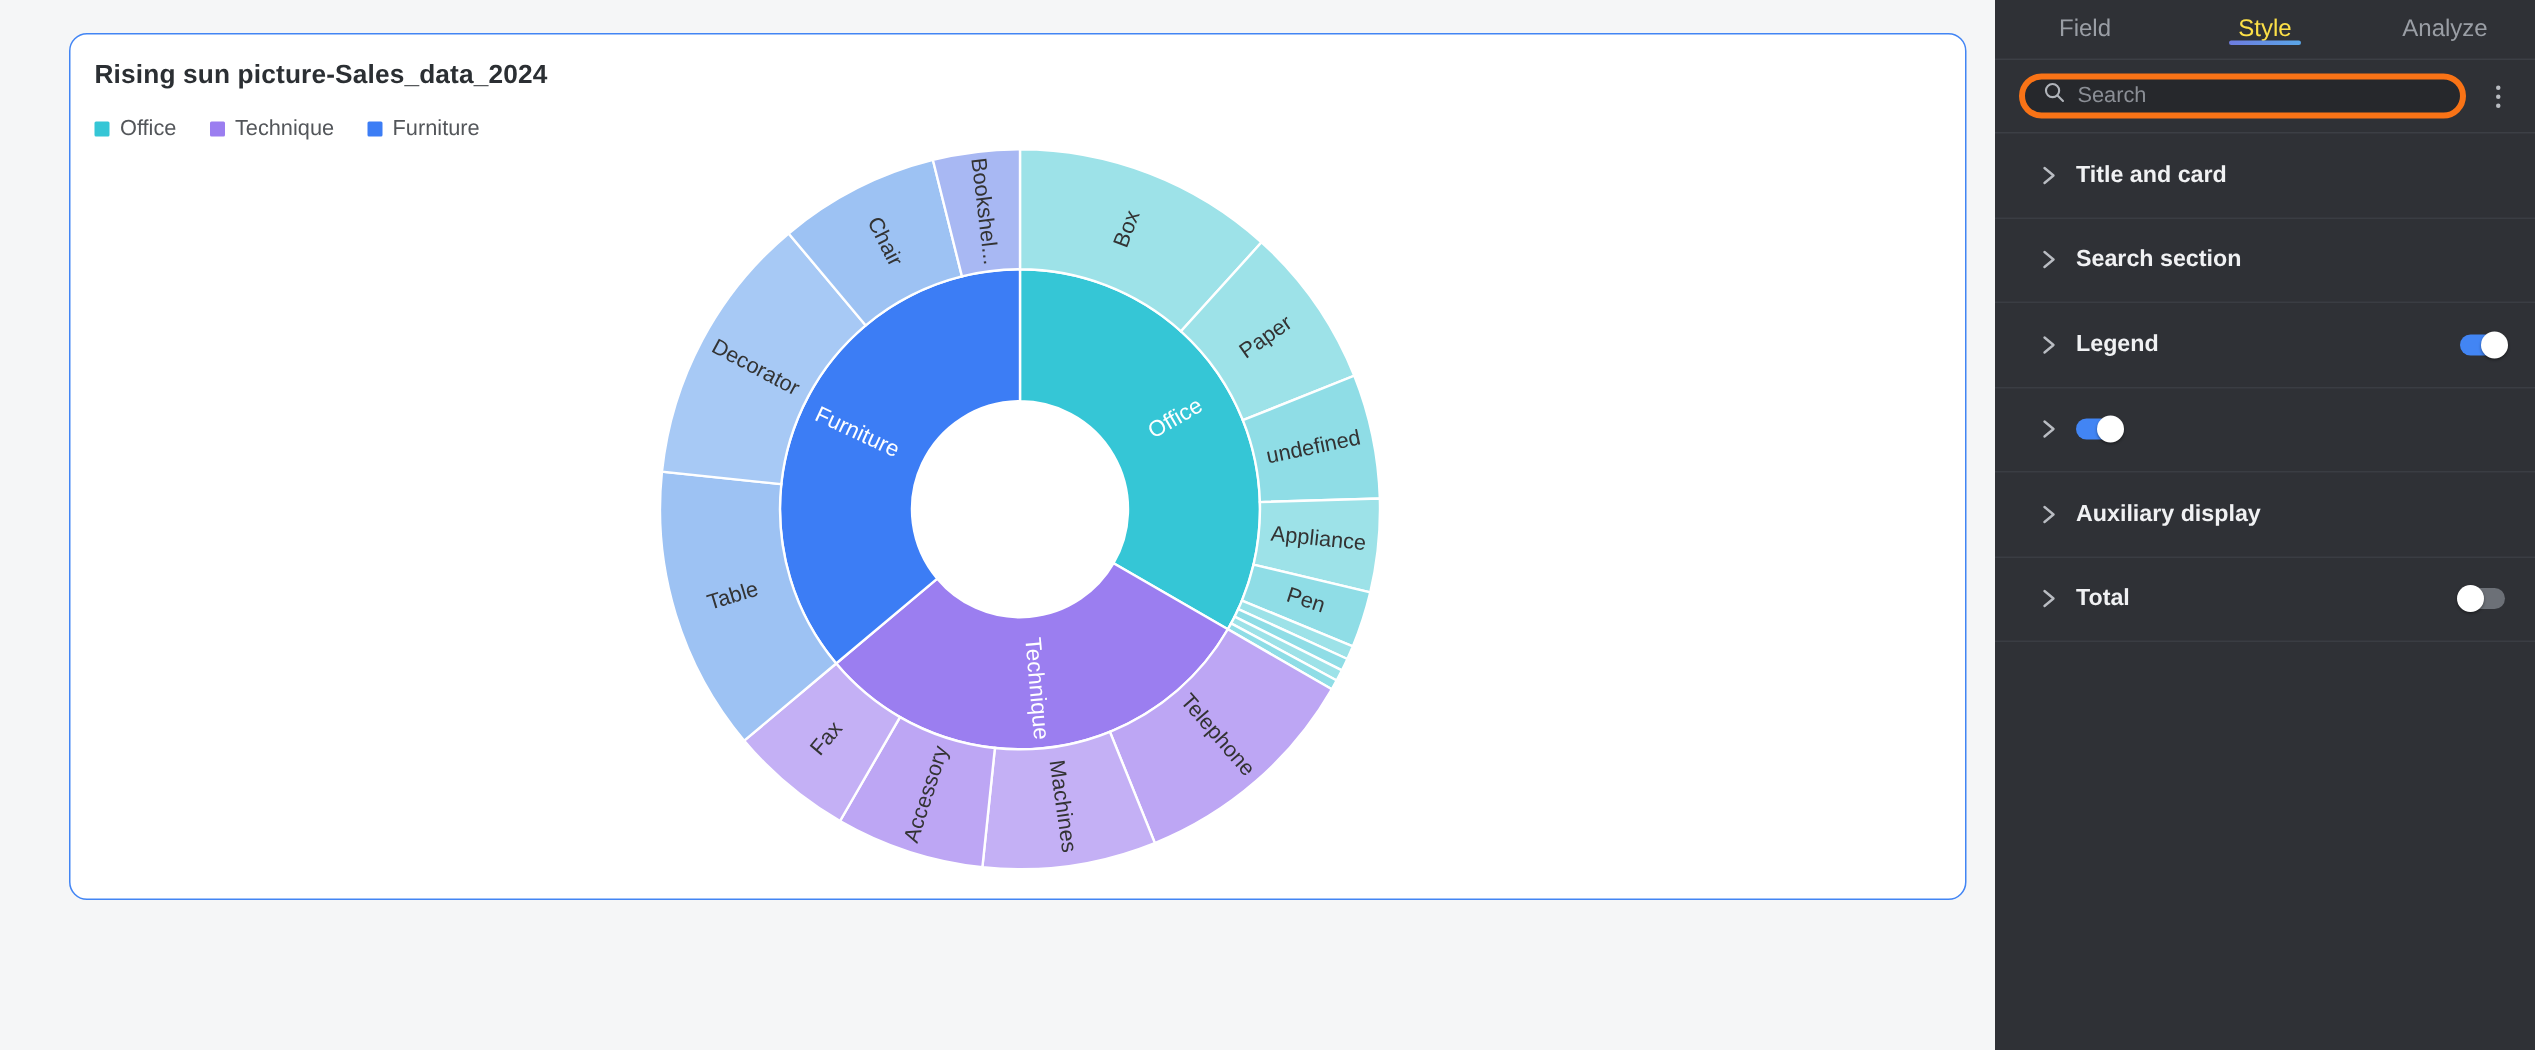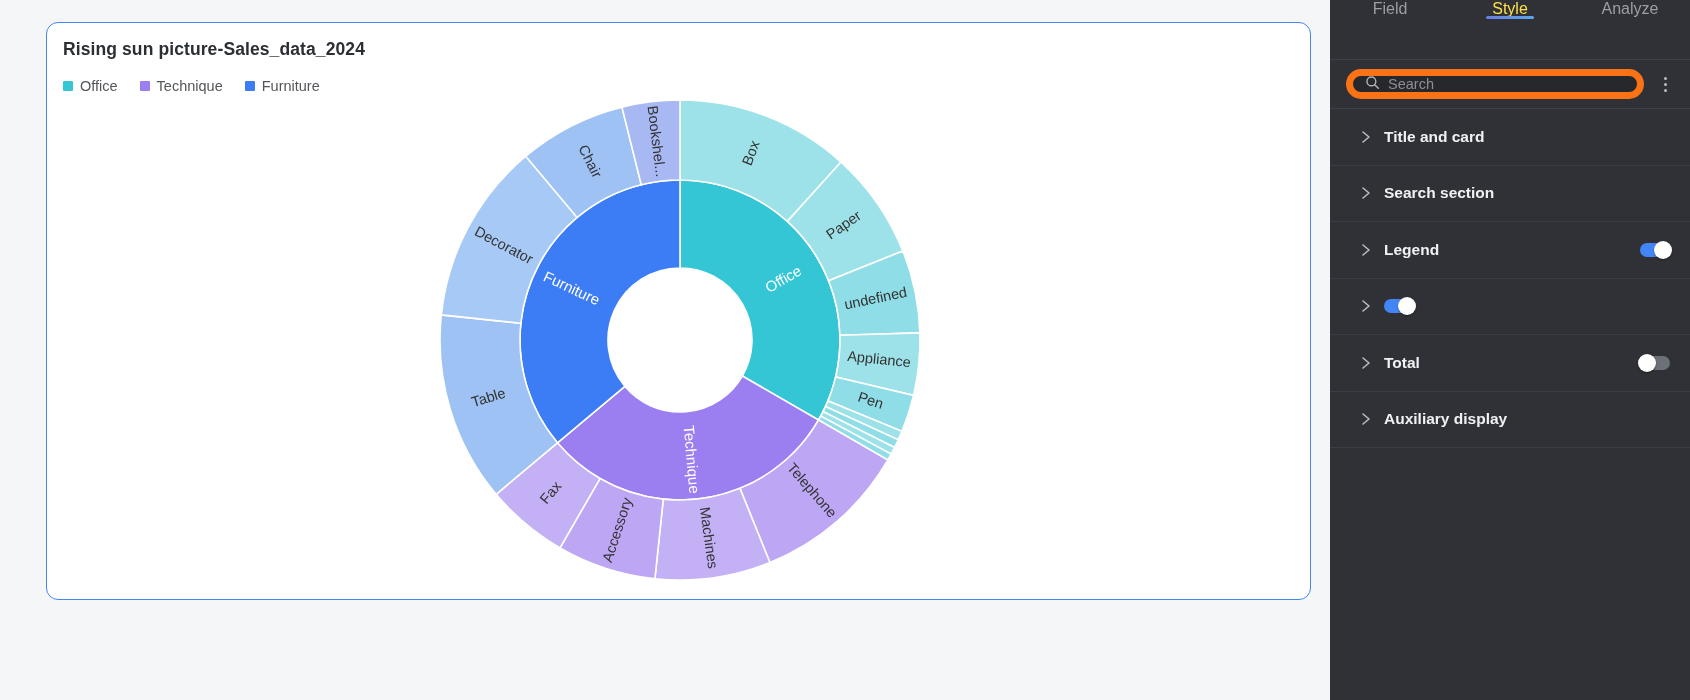--- a/index.html
+++ b/index.html
@@ -54,22 +54,22 @@
 
   
   .panel {
     width: 360px; height: 700px;
     background: #2f3136;
     display: flex; flex-direction: column;
     flex: 0 0 360px;
   }
   .panel-tabs {
     display: flex;
-    height: 60px;
-    align-items: flex-start;
+    height: 40px;
+    align-items: center;
     border-bottom: 1px solid #3c3f45;
     position: relative;
   }
   .panel-tab {
     flex: 1;
     display: flex; align-items: center; justify-content: center;
     font-size: 16px;
     color: #9a9ea5;
     cursor: pointer;
     position: relative;
@@ -86,21 +86,21 @@
   .panel-search-row {
     display: flex; align-items: center;
     padding: 9px 14px 9px 16px;
     gap: 10px;
     border-bottom: 1px solid #3c3f45;
   }
   .search-box {
     flex: 1;
     height: 30px;
     background: #26282c;
-    border: 7px solid #f97316;
+    border: 4px solid #f97316;
     border-radius: 16px;
     display: flex; align-items: center;
     gap: 8px;
     padding: 0 12px;
     cursor: text;
   }
   .search-box svg { flex: 0 0 auto; }
   .search-input {
     flex: 1;
     background: transparent;
@@ -290,29 +290,29 @@
           <span class="toggle on">
             <span class="knob"></span>
           </span>
         </div>
         <div class="panel-row">
           <span class="chevron">
             <svg width="11" height="14" viewBox="0 0 11 14">
               <polyline points="2,2 8,7 2,12" fill="none" stroke="#b9bcc2" stroke-width="1.6" stroke-linecap="round" stroke-linejoin="round"></polyline>
             </svg>
           </span>
+          <span class="row-label">Auxiliary display</span>
+        </div>
+        <div class="panel-row">
+          <span class="chevron">
+            <svg width="11" height="14" viewBox="0 0 11 14">
+              <polyline points="2,2 8,7 2,12" fill="none" stroke="#b9bcc2" stroke-width="1.6" stroke-linecap="round" stroke-linejoin="round"></polyline>
+            </svg>
+          </span>
           <span class="row-label">Total</span>
           <span class="toggle off">
             <span class="knob"></span>
           </span>
         </div>
-        <div class="panel-row">
-          <span class="chevron">
-            <svg width="11" height="14" viewBox="0 0 11 14">
-              <polyline points="2,2 8,7 2,12" fill="none" stroke="#b9bcc2" stroke-width="1.6" stroke-linecap="round" stroke-linejoin="round"></polyline>
-            </svg>
-          </span>
-          <span class="row-label">Auxiliary display</span>
-        </div>
       </div>
 
   </div>
 </div>
 
 </body></html>

